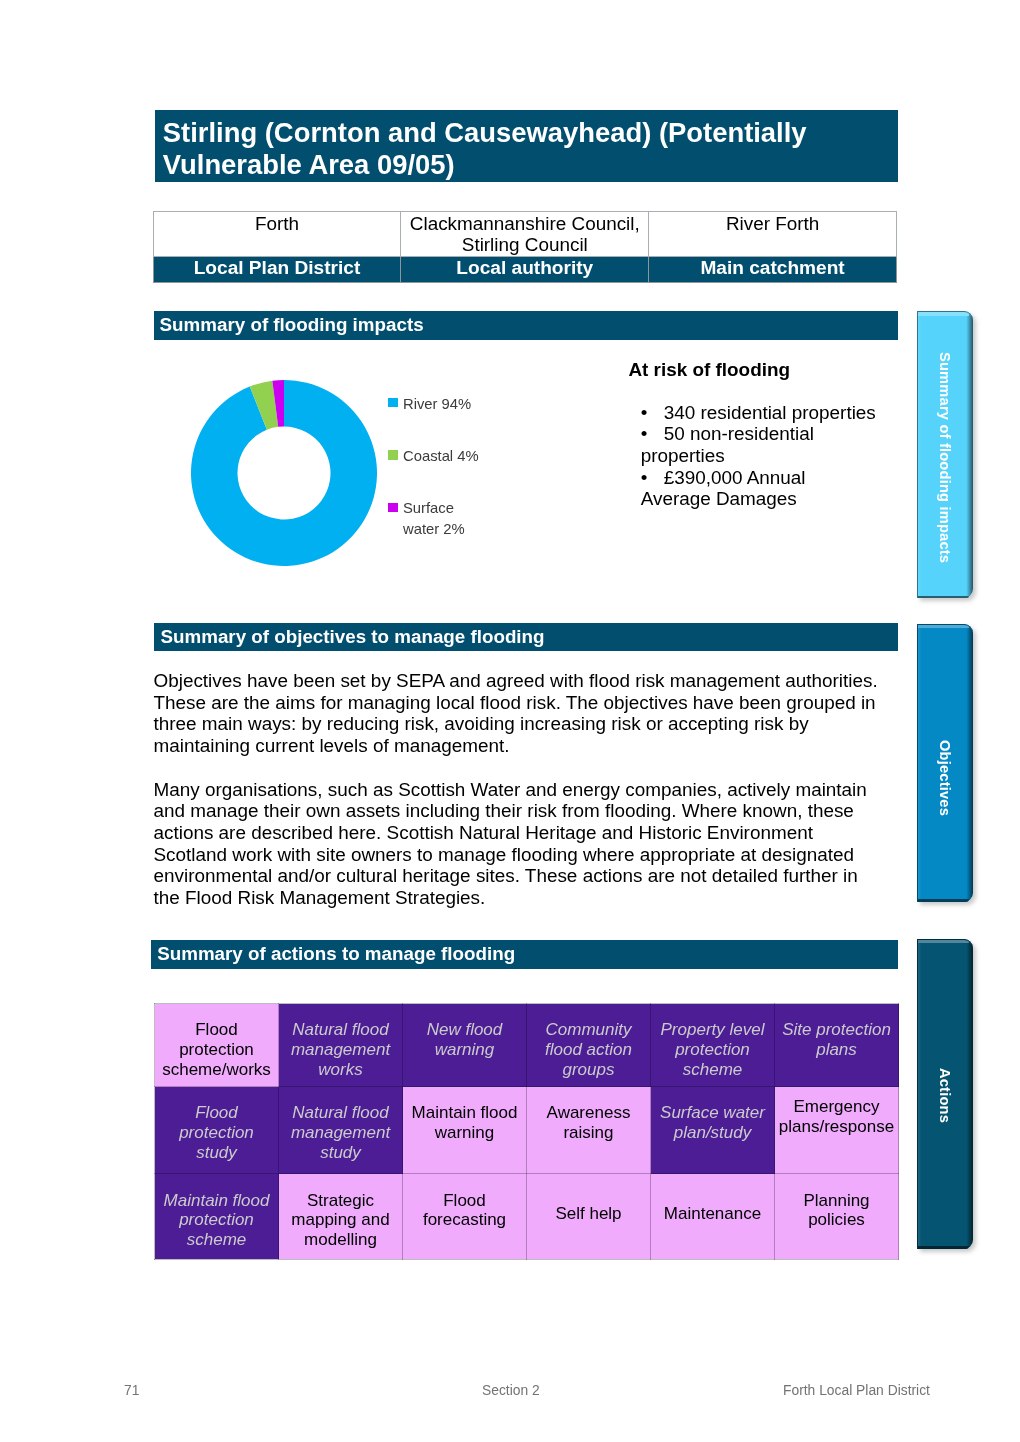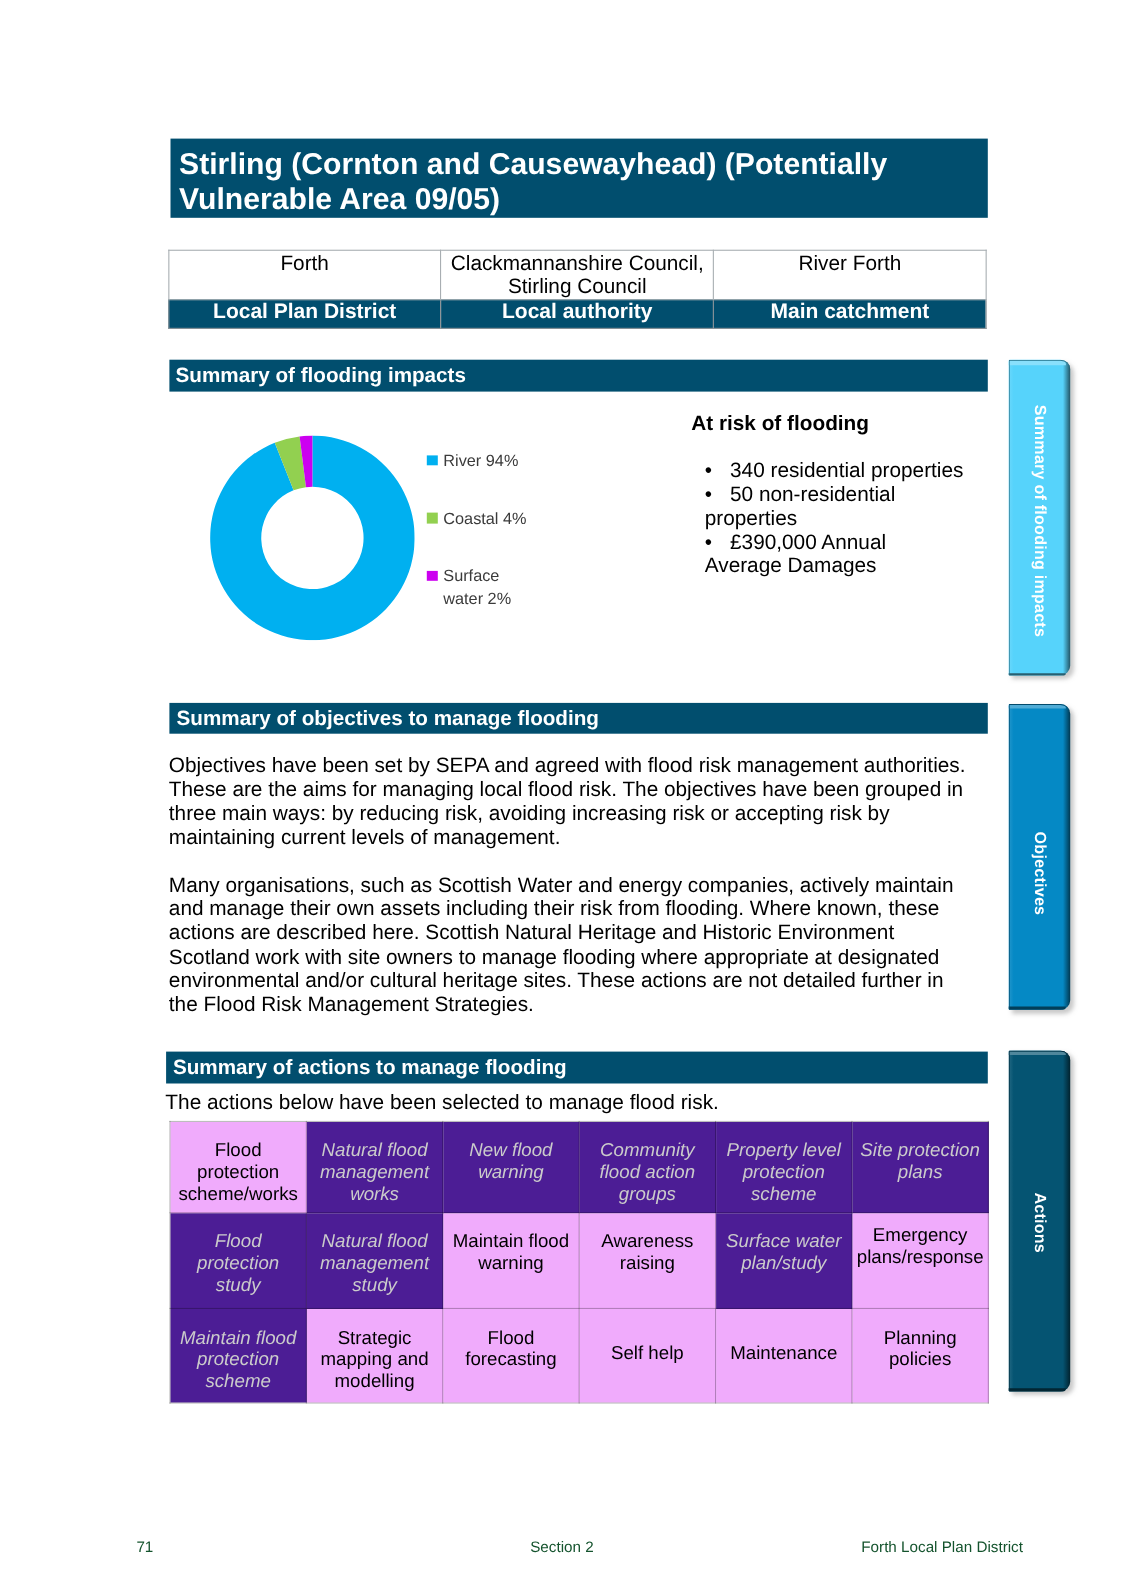--- a/index.html
+++ b/index.html
@@ -1,18 +1,18 @@
 <!DOCTYPE html>
 <html><head>
 <meta charset="utf-8">
 <title>PVA page</title>
 <style>
   html,body{margin:0;padding:0;}
   body{width:1020px;height:1442px;background:#ffffff;font-family:"Liberation Sans",sans-serif;position:relative;overflow:hidden;-webkit-font-smoothing:antialiased;}
-  .page{position:absolute;left:0;top:16px;width:1020px;height:1170px;}
+  .page{position:absolute;left:0;top:0;width:1020px;height:1170px;}
 
   
   .title-bar{position:absolute;left:155px;top:109.5px;width:743px;height:72.5px;
     background:#014E6E;color:#fff;font-size:27.4px;font-weight:bold;line-height:32.7px;
     box-sizing:border-box;padding:7px 14px 0 7.8px;letter-spacing:0px;}
 
   
   .info-table{position:absolute;left:152.6px;top:210.8px;width:744.4px;border-collapse:collapse;
     table-layout:fixed;}
   .info-table th{background:#014E6E;color:#fff;font-size:19.1px;font-weight:bold;height:26.7px;box-sizing:border-box;
@@ -68,21 +68,21 @@
      table-layout:fixed;}
   .act-table tr:nth-child(1) td{height:83.3px;}
   .act-table tr:nth-child(2) td{height:87.2px;}
   .act-table tr:nth-child(3) td{height:85.3px;}
   .act-table td{width:124px;height:85.5px;font-size:17px;line-height:19.75px;text-align:center;
      vertical-align:middle;border:1px solid rgba(0,0,0,0.26);padding:6px 2px 0;box-sizing:border-box;}
   .act-table td.on{background:#f0abfc;color:#000;font-style:normal;}
   .act-table td.off{background:#4c1d95;color:#CBCBCB;font-style:italic;}
 
   
-  .footer{position:absolute;left:0;top:1381.5px;width:1020px;height:18px;font-size:13.85px;color:#14532d;line-height:16px;}
+  .footer{position:absolute;left:0;top:1381.5px;width:1020px;height:18px;font-size:13.85px;color:#737373;line-height:16px;}
   .footer .f-left{position:absolute;left:124px;top:0;}
   .footer .f-mid{position:absolute;left:482px;top:0;}
   .footer .f-right{position:absolute;left:752px;top:0;margin-left:31px;}
 </style>
 </head>
 <body>
 
 <div class="page">
 
   <div class="title-bar">Stirling (Cornton and Causewayhead) (Potentially Vulnerable Area 09/05)</div>
@@ -155,21 +155,20 @@
   <div class="tab" style="top: 623.7px; height: 278.3px; --tabc: #0589C5; --lt: rgb(35,151,204); --lt2: rgb(80,172,214); --dk: rgb(2,62,89); --dk2: rgb(3,75,108);">
     <div class="tab-bg"></div>
     <div class="tab-edge"></div>
     <div class="tab-label" style="top:15px">
         <span>Objectives</span>
       </div>
   </div>
 
   <div class="sec-bar" style="top:940.1px;left:151.1px;width:746.5px;height:28.7px">Summary of actions to manage flooding</div>
 
-  <div class="act-intro">The actions below have been selected to manage flood risk.</div>
 
   <table class="act-table">
       <tbody id="act-body">
         <tr>
           <td class="on" style="vertical-align: top; padding-top: 16.2px;">Flood protection scheme/works</td>
           <td class="off" style="vertical-align: top; padding-top: 16.2px;">Natural flood management works</td>
           <td class="off" style="vertical-align: top; padding-top: 16.2px;">New flood warning</td>
           <td class="off" style="vertical-align: top; padding-top: 16.2px;">Community flood action groups</td>
           <td class="off" style="vertical-align: top; padding-top: 16.2px;">Property level protection scheme</td>
           <td class="off" style="vertical-align: top; padding-top: 16.2px;">Site protection plans</td>

